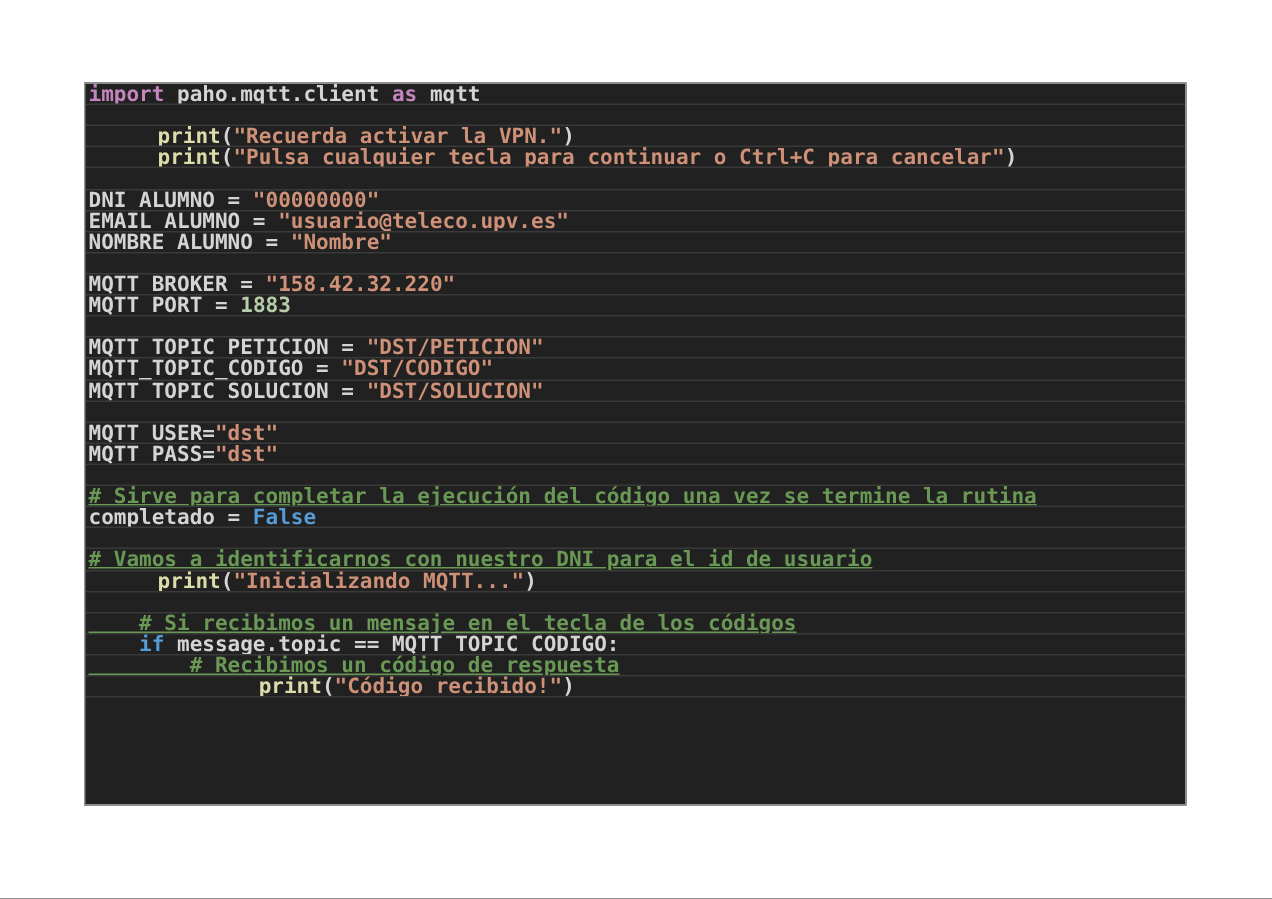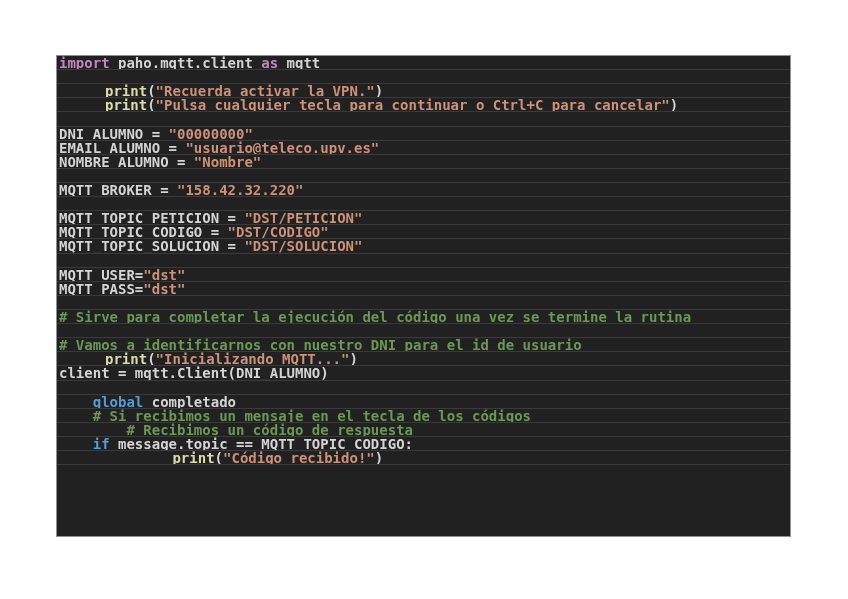--- a/index.html
+++ b/index.html
@@ -58,33 +58,33 @@
       <div class="code-line"><span class="tok-keyword">import</span><span class="tok-plain"> paho.mqtt.client </span><span class="tok-keyword">as</span><span class="tok-plain"> mqtt</span></div>
       <div class="code-line"></div>
       <div class="code-line"><span class="tok-function">print</span><span class="tok-plain">(</span><span class="tok-string">"Recuerda activar la VPN."</span><span class="tok-plain">)</span></div>
       <div class="code-line"><span class="tok-function">print</span><span class="tok-plain">(</span><span class="tok-string">"Pulsa cualquier tecla para continuar o Ctrl+C para cancelar"</span><span class="tok-plain">)</span></div>
       <div class="code-line"></div>
       <div class="code-line"><span class="tok-plain">DNI_ALUMNO = </span><span class="tok-string">"00000000"</span></div>
       <div class="code-line"><span class="tok-plain">EMAIL_ALUMNO = </span><span class="tok-string">"usuario@teleco.upv.es"</span></div>
       <div class="code-line"><span class="tok-plain">NOMBRE_ALUMNO = </span><span class="tok-string">"Nombre"</span></div>
       <div class="code-line"></div>
       <div class="code-line"><span class="tok-plain">MQTT_BROKER = </span><span class="tok-string">"158.42.32.220"</span></div>
+      <div class="code-line"><span class="tok-plain">MQTT_PORT = </span><span class="tok-number">1883</span></div>
       <div class="code-line"></div>
       <div class="code-line"><span class="tok-plain">MQTT_TOPIC_PETICION = </span><span class="tok-string">"DST/PETICION"</span></div>
       <div class="code-line"><span class="tok-plain">MQTT_TOPIC_CODIGO = </span><span class="tok-string">"DST/CODIGO"</span></div>
       <div class="code-line"><span class="tok-plain">MQTT_TOPIC_SOLUCION = </span><span class="tok-string">"DST/SOLUCION"</span></div>
       <div class="code-line"></div>
       <div class="code-line"><span class="tok-plain">MQTT_USER=</span><span class="tok-string">"dst"</span></div>
       <div class="code-line"><span class="tok-plain">MQTT_PASS=</span><span class="tok-string">"dst"</span></div>
       <div class="code-line"></div>
       <div class="code-line"><span class="tok-comment"># Sirve para completar la ejecución del código una vez se termine la rutina</span></div>
+      <div class="code-line"><span class="tok-plain">completado = </span><span class="tok-control">False</span></div>
       <div class="code-line"></div>
       <div class="code-line"><span class="tok-comment"># Vamos a identificarnos con nuestro DNI para el id de usuario</span></div>
       <div class="code-line"><span class="tok-function">print</span><span class="tok-plain">(</span><span class="tok-string">"Inicializando MQTT..."</span><span class="tok-plain">)</span></div>
-      <div class="code-line"><span class="tok-plain">client = mqtt.Client(DNI_ALUMNO)</span></div>
       <div class="code-line"></div>
-      <div class="code-line"><span class="tok-plain">    </span><span class="tok-control">global</span><span class="tok-plain"> completado</span></div>
       <div class="code-line"><span class="tok-comment">    # Si recibimos un mensaje en el tecla de los códigos</span></div>
+      <div class="code-line"><span class="tok-plain">    </span><span class="tok-control">if</span><span class="tok-plain"> message.topic == MQTT_TOPIC_CODIGO:</span></div>
       <div class="code-line"><span class="tok-comment">        # Recibimos un código de respuesta</span></div>
-      <div class="code-line"><span class="tok-plain">    </span><span class="tok-control">if</span><span class="tok-plain"> message.topic == MQTT_TOPIC_CODIGO:</span></div>
       <div class="code-line"><span class="tok-plain">        </span><span class="tok-function">print</span><span class="tok-plain">(</span><span class="tok-string">"Código recibido!"</span><span class="tok-plain">)</span></div>
     </div>
 </div>
 
 </body></html>

